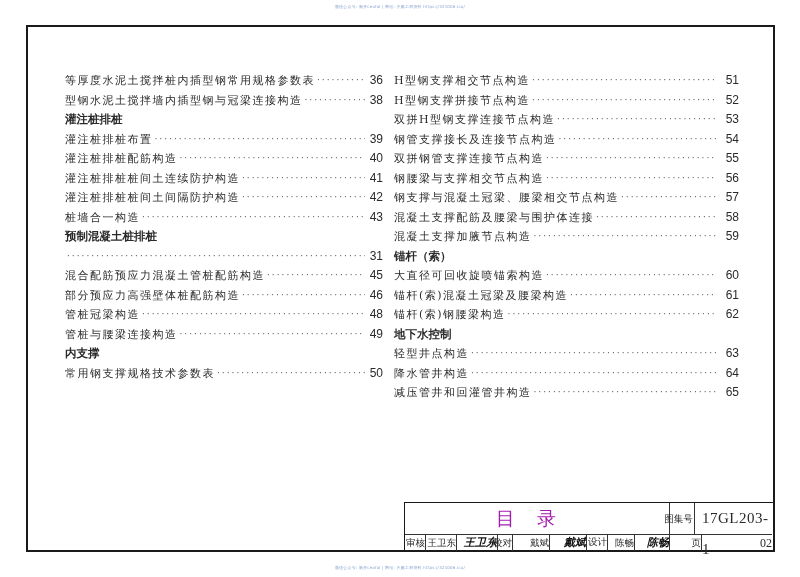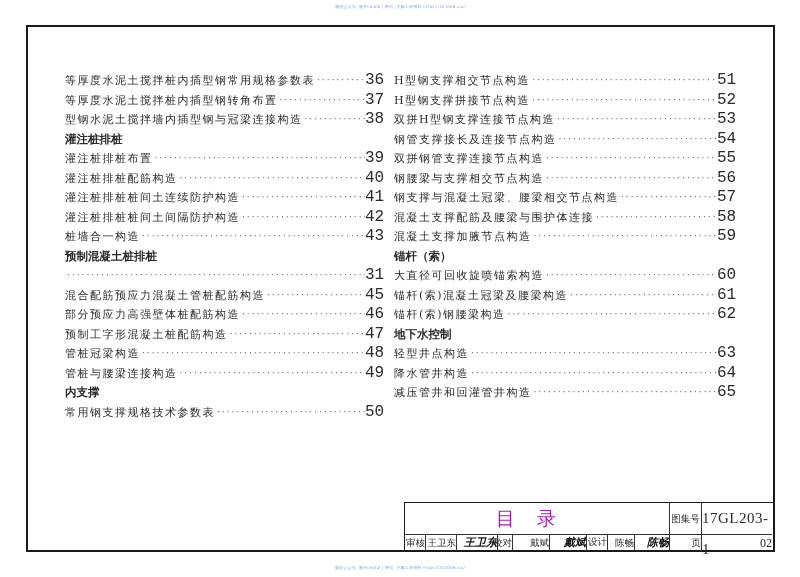--- a/index.html
+++ b/index.html
@@ -11,29 +11,29 @@
   .wm.bottom { top:565px; }
   .frame { position:absolute; left:26px; top:25px; width:745px; height:523px;
            border:2px solid #1a1a1a; box-sizing:content-box; }
   .col { position:absolute; top:71px; }
   .col.left { left:65px; width:318px; }
   .col.right { left:394px; width:345px; }
   .row { height:19.5px; line-height:19.5px; display:flex; align-items:center; font-size:11px; white-space:nowrap; }
   .row .label { flex:0 0 auto; letter-spacing:1.5px; }
   .row .dots { flex:1 1 auto; overflow:hidden; color:#555; letter-spacing:2px; font-size:9px; padding:0 2px; }
   .row .dots::before { content:"··································································································"; }
-  .row .page { flex:0 0 auto; width:18px; font-family:Liberation Mono, monospace; font-size:16px; }
+  .row .page { flex:0 0 auto; width:18px; text-align:right; font-family:Liberation Sans, sans-serif; font-size:12px; }
   .row.section .label { font-family:"DejaVu Sans", sans-serif; font-weight:bold; letter-spacing:0; font-size:11.5px; }
   .col.right .row .page { width:22px; }
   .tb { position:absolute; left:404px; top:502px; width:369px; height:48px;
         border-top:1.5px solid #1a1a1a; border-left:1.5px solid #1a1a1a; }
   .tb-title { position:absolute; left:0; top:0; width:264px; height:31px;
               font-family:"DejaVu Sans", sans-serif; font-size:19px; text-align:center; line-height:31px;
               letter-spacing:22px; color:#a21caf; border-right:1px solid #333; }
-  .tb-atlas-label { position:absolute; left:265px; top:0; width:31px; height:31px; line-height:31px;
+  .tb-atlas-label { position:absolute; left:258px; top:0; width:31px; height:31px; line-height:31px;
               text-align:center; font-size:9.5px; border-right:1px solid #333; }
   .tb-atlas-no { position:absolute; left:297px; top:0; width:70px; height:31px; line-height:31px;
               text-align:left; font-family:"Liberation Serif", serif; font-size:15px; letter-spacing:0.5px; }
   .tb-hline { position:absolute; left:0; top:31px; width:367px; height:0; border-top:1px solid #333; }
   .tb-cell { position:absolute; top:32px; height:16px; line-height:16px; font-size:9.5px; text-align:right;
              border-right:1px solid #333; overflow:hidden; }
   .sig { font-family:"DejaVu Serif", serif; font-style:italic; font-weight:bold; font-size:11px; color:#111; }
 </style>
 </head>
 <body>
@@ -42,25 +42,20 @@
 
 <div class="frame"></div>
 
 <div class="col left" id="toc-left">
     <div class="row">
       <span class="label">等厚度水泥土搅拌桩内插型钢常用规格参数表</span>
       <span class="dots"></span>
       <span class="page">36</span>
     </div>
     <div class="row">
-      <span class="label">等厚度水泥土搅拌桩内插型钢转角布置</span>
-      <span class="dots"></span>
-      <span class="page">37</span>
-    </div>
-    <div class="row">
       <span class="label">型钢水泥土搅拌墙内插型钢与冠梁连接构造</span>
       <span class="dots"></span>
       <span class="page">38</span>
     </div>
     <div class="row section">
       <span class="label">灌注桩排桩</span>
     </div>
     <div class="row">
       <span class="label">灌注桩排桩布置</span>
       <span class="dots"></span>
@@ -95,25 +90,20 @@
     </div>
     <div class="row">
       <span class="label">混合配筋预应力混凝土管桩配筋构造</span>
       <span class="dots"></span>
       <span class="page">45</span>
     </div>
     <div class="row">
       <span class="label">部分预应力高强壁体桩配筋构造</span>
       <span class="dots"></span>
       <span class="page">46</span>
-    </div>
-    <div class="row">
-      <span class="label">预制工字形混凝土桩配筋构造</span>
-      <span class="dots"></span>
-      <span class="page">47</span>
     </div>
     <div class="row">
       <span class="label">管桩冠梁构造</span>
       <span class="dots"></span>
       <span class="page">48</span>
     </div>
     <div class="row">
       <span class="label">管桩与腰梁连接构造</span>
       <span class="dots"></span>
       <span class="page">49</span>

